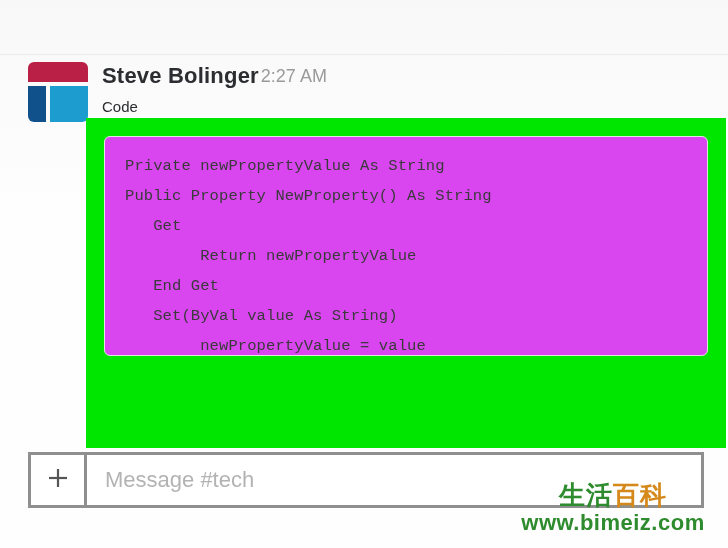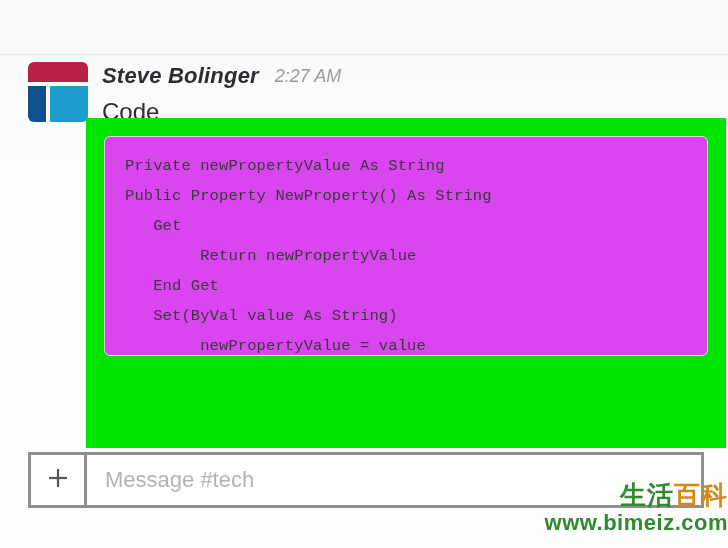--- a/index.html
+++ b/index.html
@@ -66,41 +66,40 @@
     background: #1d9dcf;
   }
 
   .msg-body {
     margin-left: 74px;
   }
 
   .msg-head {
     display: flex;
     align-items: flex-end;
-    gap: 16px;
+    gap: 2px;
     line-height: 28px;
-    font-style: italic;
   }
 
   .username {
     font-weight: 800;
     font-size: 22px;
     color: #2c2d30;
     letter-spacing: 0.2px;
   }
 
   .timestamp {
     font-size: 18px;
     color: #9a9a9a;
     font-weight: 400;
   }
 
   .msg-text {
     margin-top: 8px;
-    font-size: 24px;
+    font-size: 15px;
     color: #2c2d30;
   }
 
   
   .code-frame {
     position: absolute;
     left: 86px;
     top: 118px;
     width: 640px;
     height: 330px;
@@ -181,24 +180,24 @@
     background: transparent;
     font-family: inherit;
   }
   .msg-input input::placeholder {
     color: #b3b3b3;
   }
 
   
   .watermark {
     position: absolute;
-    right: 0;
+    right: 20px;
     bottom: 12px;
     width: 190px;
-    text-align: right;
+    text-align: center;
     pointer-events: none;
   }
   .wm-top {
     font-size: 26px;
     font-weight: 900;
     letter-spacing: 1px;
     line-height: 1;
     white-space: nowrap;
   }
   .wm-top .g1 { color: #2e8b2e; }

